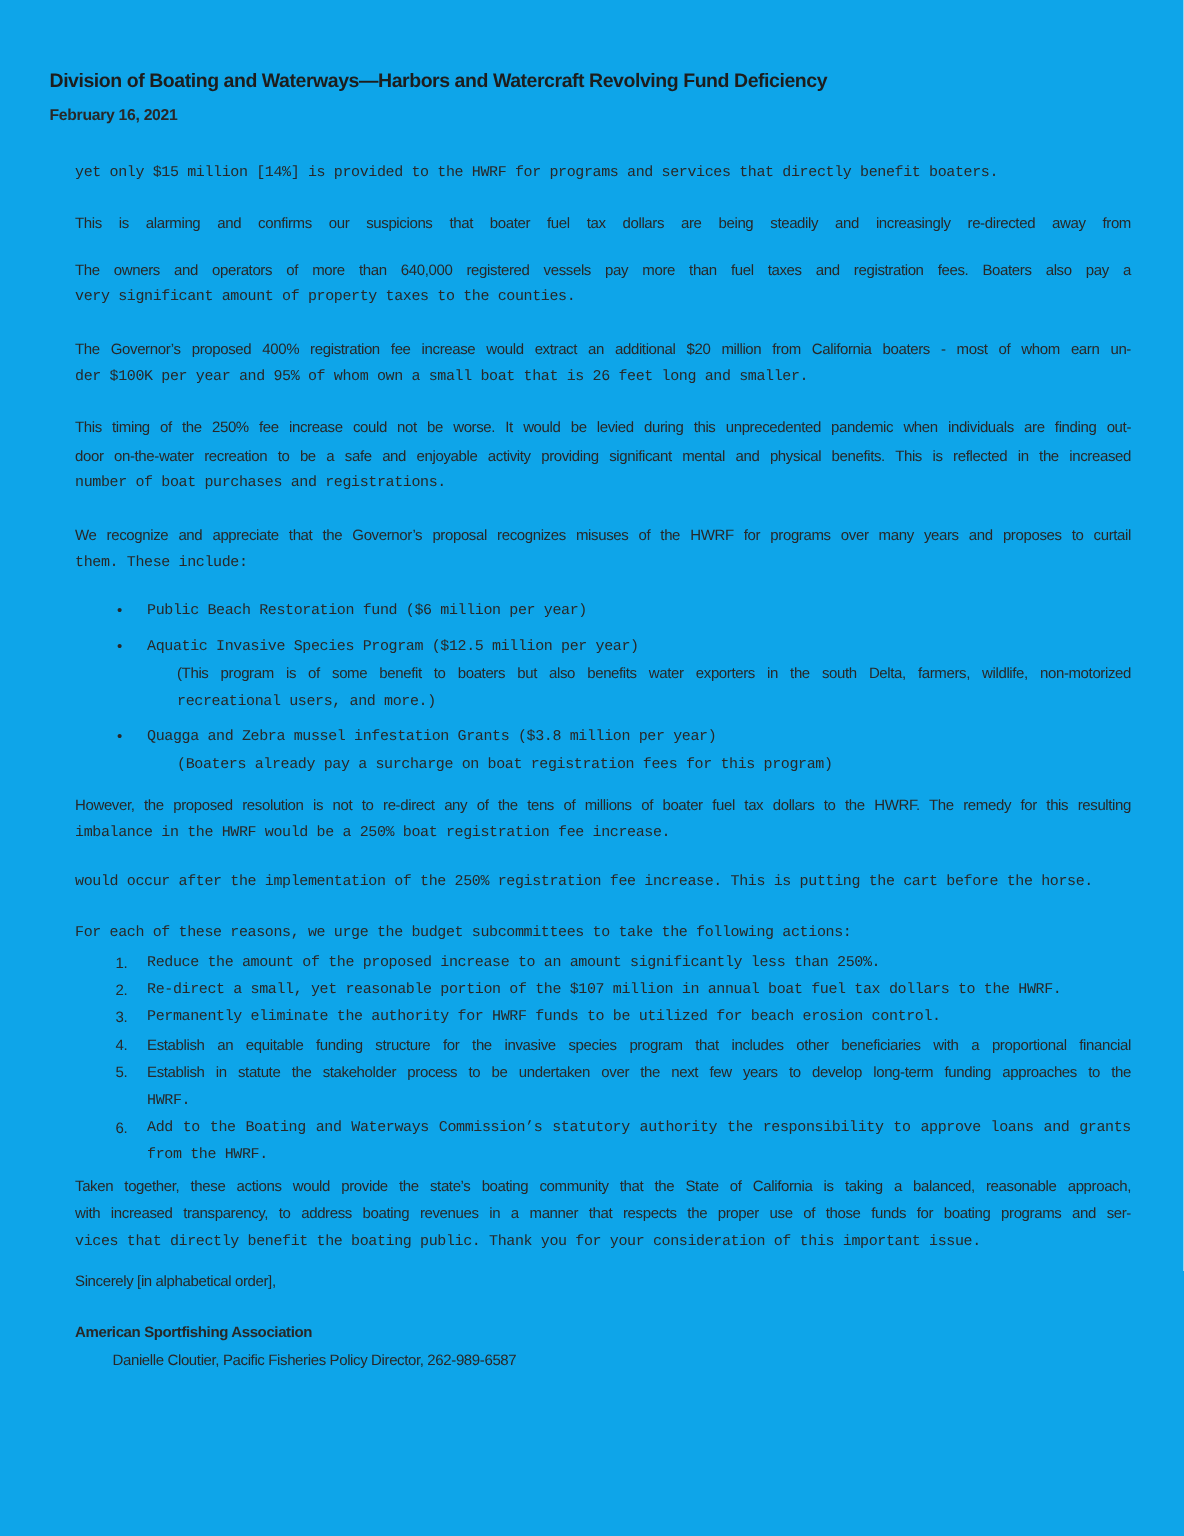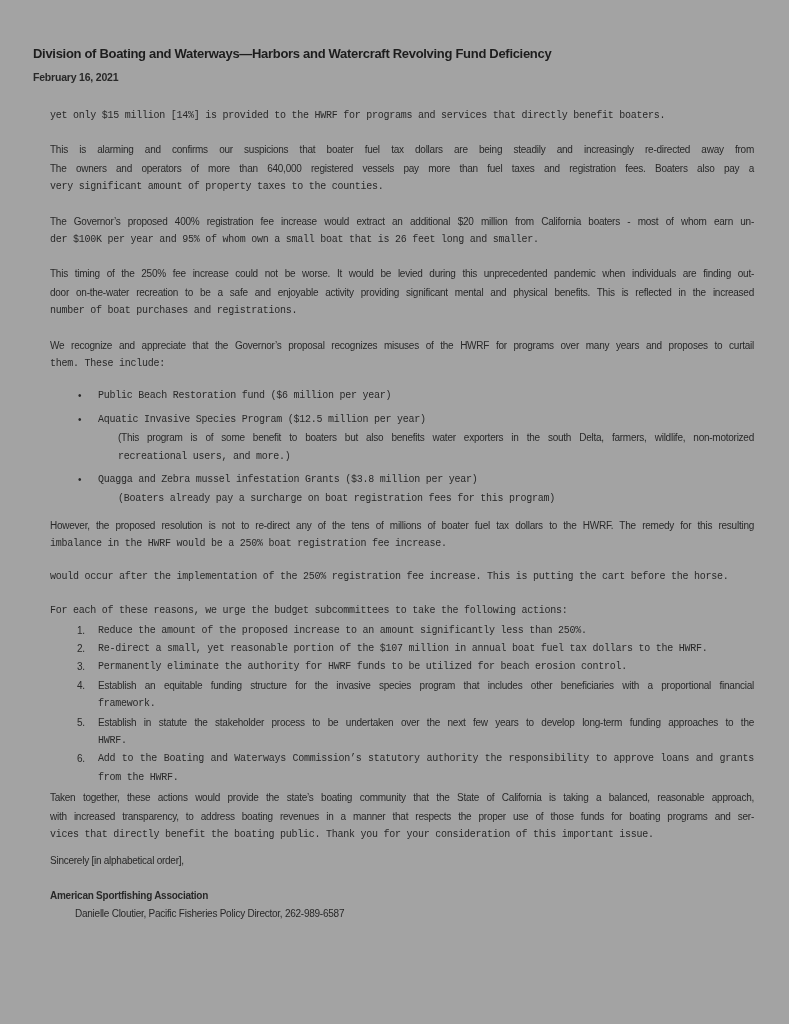--- a/index.html
+++ b/index.html
@@ -1,20 +1,20 @@
 <!DOCTYPE html>
 <html><head>
 <meta charset="utf-8">
 <style>
   html, body { margin: 0; padding: 0; background: #ffffff; }
   .page {
     position: relative;
     width: 789px;
     height: 1024px;
-    background: #a3a3a3;
+    background: #0ea5e9;
     overflow: hidden;
     color: #282828;
     font-family: "Liberation Sans", sans-serif;
   }
   .header { padding: 46px 33px 0 33px; }
   .title {
     font-size: 13px;
     font-weight: 700;
     letter-spacing: -0.3px;
     line-height: 16px;
@@ -25,21 +25,21 @@
   .content {
     margin: 21px 33px 0 50px;
     width: 704px;
     font-size: 10px;
     letter-spacing: -0.25px;
     line-height: 18.4px;
   }
   .ln { text-align: justify; text-align-last: justify; }
   .ln-last { text-align-last: left; font-family: Liberation Mono, monospace; }
   .p { margin: 0 0 16px 0; }
-  .p.tight { margin-bottom: 0; }
+  .p.tight { margin-bottom: 12px; }
   .p.mb14 { margin-bottom: 14px; }
   .p.mb9  { margin-bottom: 1px; }
   .p.mb8  { margin-bottom: 8px; }
   .bullets { margin: 0 0 9px 28px; }
   .bullet-item { display: flex; margin-bottom: 5px; }
   .bullet-item:last-child { margin-bottom: 0; }
   .dot { flex: 0 0 20px; width: 20px; font-size: 10px; }
   .btext { flex: 1; }
   .note { padding-left: 20px; }
   .num-list { margin: 0 0 2px 27px; }
@@ -153,21 +153,20 @@
       <div class="num-item">
         <span class="num">3.</span>
         <div class="itext">
             <div class="ln ln-last">Permanently eliminate the authority for HWRF funds to be utilized for beach erosion control.</div>
           </div>
       </div>
       <div class="num-item">
         <span class="num">4.</span>
         <div class="itext">
             <div class="ln">Establish an equitable funding structure for the invasive species program that includes other beneficiaries with a proportional financial</div>
-            <div class="ln ln-last">framework.</div>
           </div>
       </div>
       <div class="num-item">
         <span class="num">5.</span>
         <div class="itext">
             <div class="ln">Establish in statute the stakeholder process to be undertaken over the next few years to develop long-term funding approaches to the</div>
             <div class="ln ln-last">HWRF.</div>
           </div>
       </div>
       <div class="num-item">

